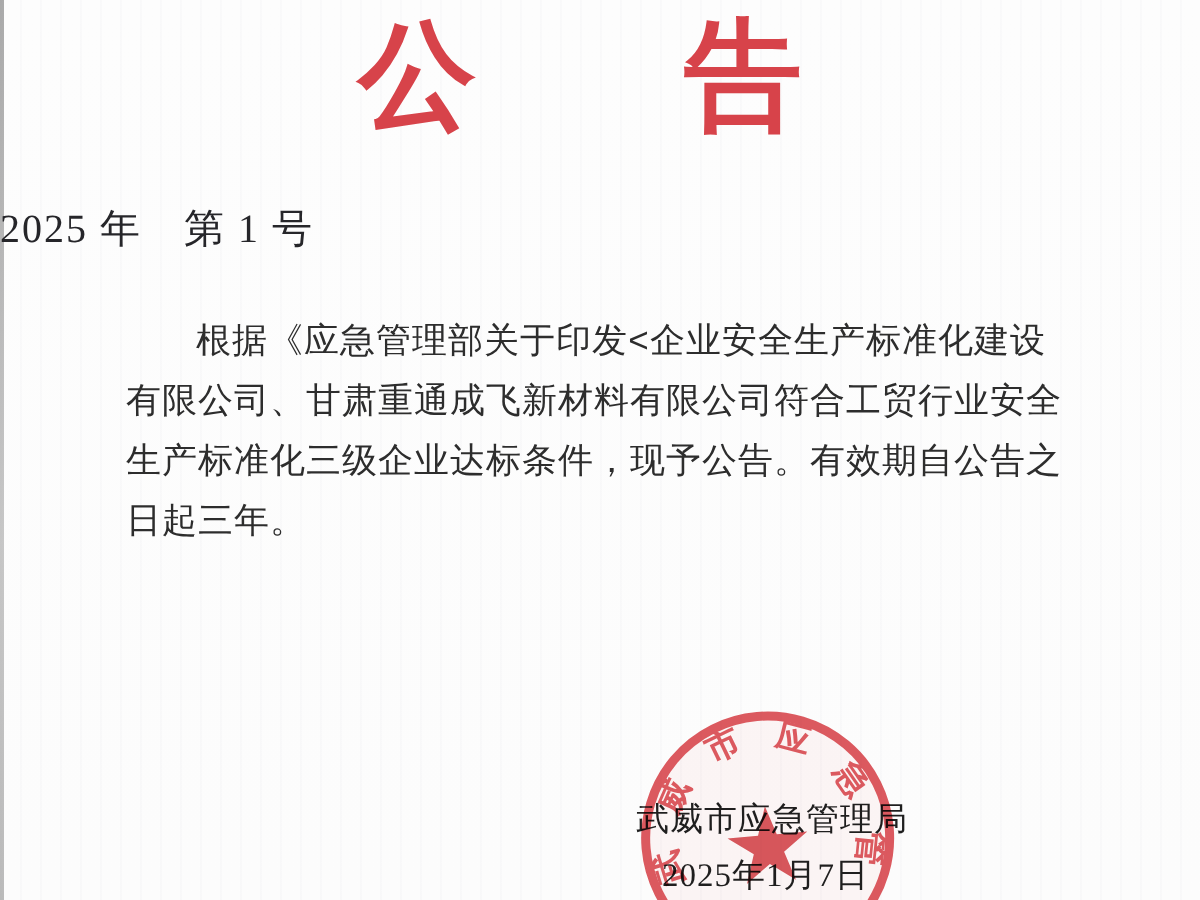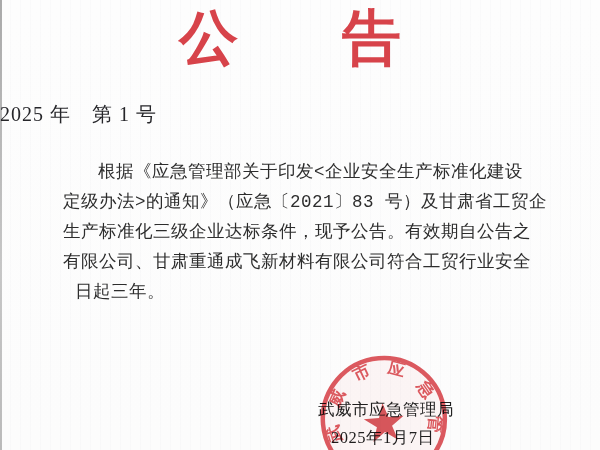--- a/index.html
+++ b/index.html
@@ -66,21 +66,21 @@
   .body-line {
     height: 30px;
     line-height: 30px;
     text-align: justify;
     text-align-last: justify;
     text-justify: inter-character;
     white-space: nowrap;
     font-family: Liberation Mono, monospace;
   }
   .body-line.first { text-indent: 2em; }
-  .body-line.last { text-align: right; text-align-last: left; margin-left: 12px; }
+  .body-line.last { text-align: right; text-align-last: left; }
   .issuer {
     position: absolute;
     left: 318px;
     top: 399px;
     font-size: 16.5px;
     color: #1f1f1f;
     letter-spacing: 0.5px;
     z-index: 2;
   }
   .issue-date {
@@ -119,23 +119,22 @@
 
   <h1 class="title">
     <span>公</span>
     <span>告</span>
   </h1>
 
   <div class="doc-number">2025 年　第 1 号</div>
 
   <div class="body-block">
     <div class="body-line first">根据《应急管理部关于印发&lt;企业安全生产标准化建设</div>
-    <div class="body-line">定级办法&gt;的通知》（应急〔2021〕83 号）及甘肃省工贸企</div>
+    <div class="body-line">有限公司、甘肃重通成飞新材料有限公司符合工贸行业安全</div>
     <div class="body-line">生产标准化三级企业达标条件，现予公告。有效期自公告之</div>
-    <div class="body-line">有限公司、甘肃重通成飞新材料有限公司符合工贸行业安全</div>
     <div class="body-line last">日起三年。</div>
   </div>
 
   <div class="issuer">武威市应急管理局</div>
   <div class="issue-date">2025年1月7日</div>
 
   <svg class="seal" viewBox="0 0 140 140" xmlns="http://www.w3.org/2000/svg">
     <circle cx="70" cy="68" r="60" fill="rgba(221,79,85,0.05)"></circle>
     <circle cx="70" cy="68" r="61" fill="none" stroke="#dc4c52" stroke-width="4.5"></circle>
     <path id="sealArc" d="M 28.3,87.4 A 46,46 0 1 1 111.7,87.4" fill="none"></path>

